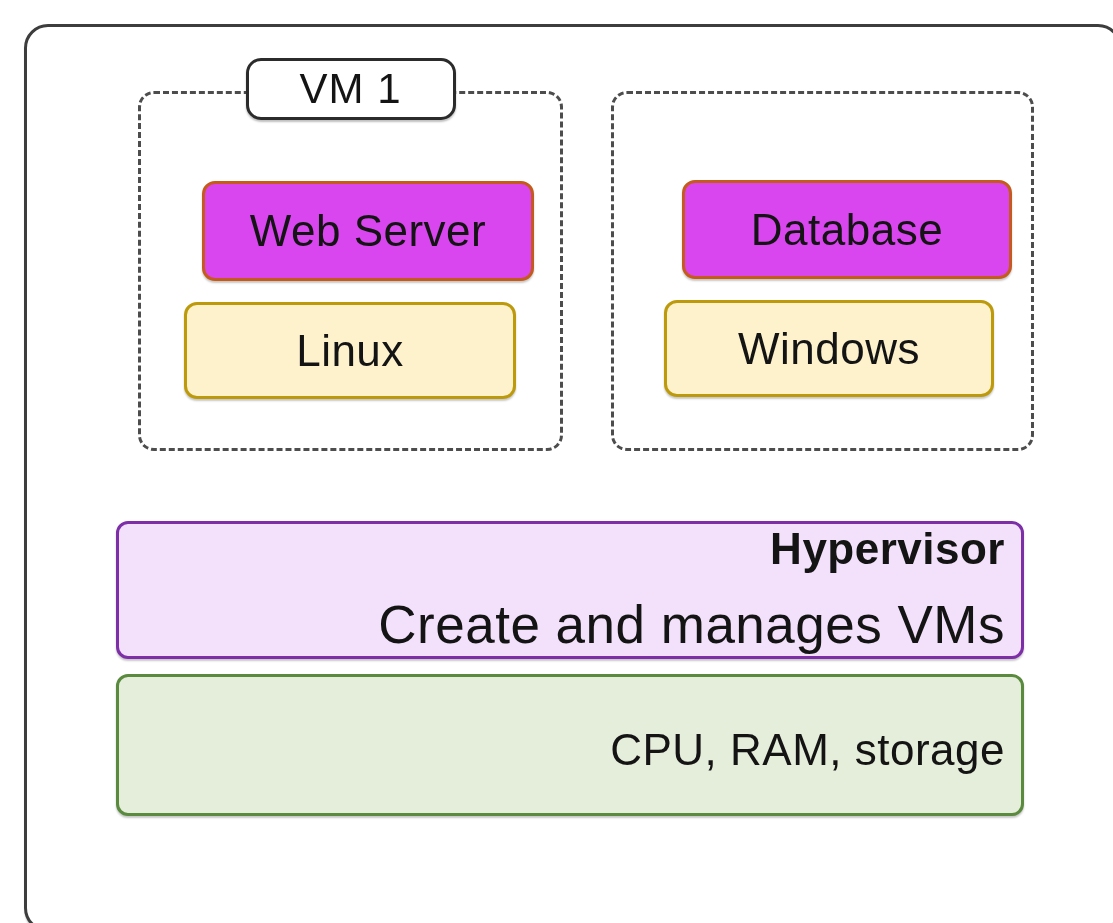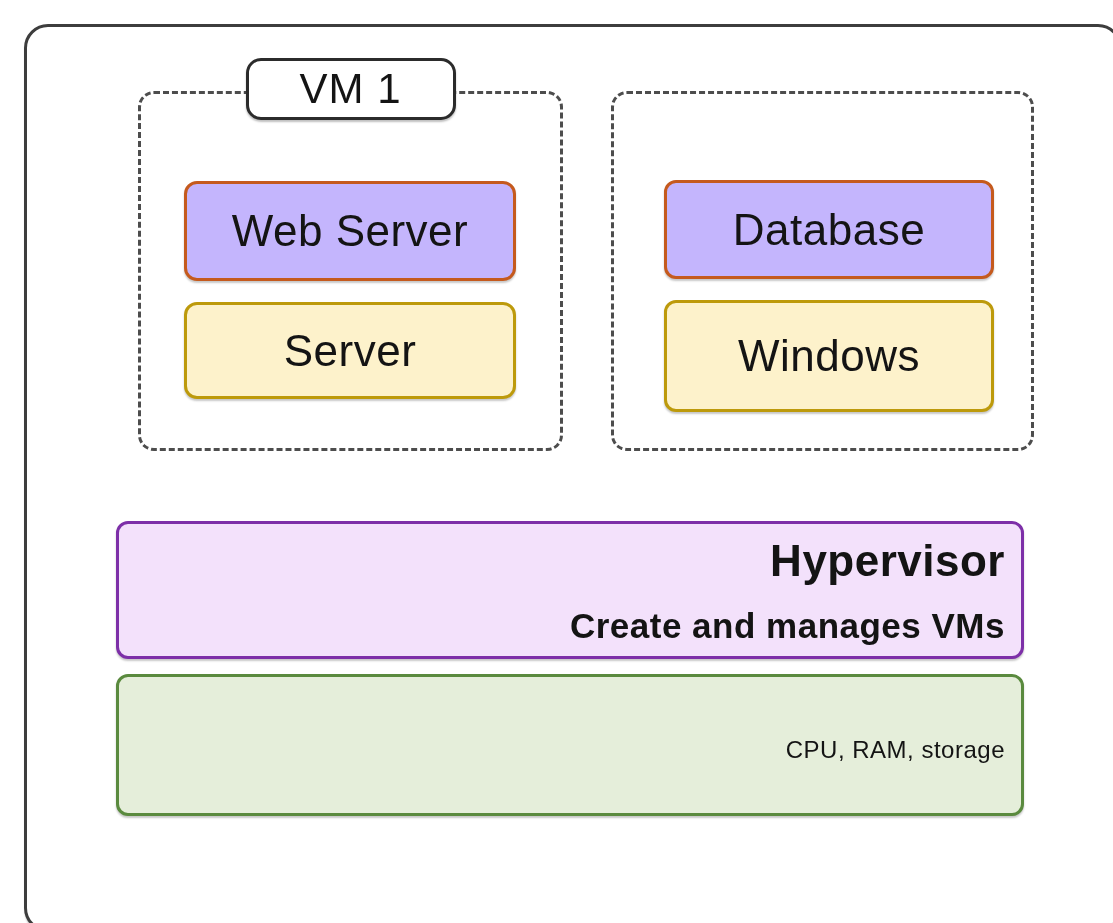--- a/index.html
+++ b/index.html
@@ -74,33 +74,34 @@
     position: absolute;
     display: flex;
     align-items: center;
     justify-content: center;
     font-size: 44px;
     letter-spacing: 0.5px;
     border-radius: 13px;
     box-shadow: 0 2px 2px rgba(0,0,0,0.22);
   }
   .comp.app {
-    background: #c4b5fd;
+    background: #d946ef;
     border: 3px solid #c55a1d;
+    margin-left: 18px;
   }
   .comp.os {
     background: #fdf2cb;
     border: 3px solid #bd9a0b;
   }
   .g1 .comp { left: 46px; width: 332px; }
-  .g2 .comp { left: 53px; width: 330px; border-radius: 12px; }
+  .g2 .comp { left: 53px; width: 330px; }
   .g1 .comp.app { top: 123px; height: 100px; }
   .g1 .comp.os  { top: 244px; height: 97px;  }
   .g2 .comp.app { top: 122px; height: 99px;  }
-  .g2 .comp.os  { top: 242px; height: 112px;  }
+  .g2 .comp.os  { top: 242px; height: 97px;  }
 
   
   .layer {
     position: absolute;
     left: 100px;
     width: 908px;
     border-radius: 12px;
     display: flex;
     flex-direction: column;
     align-items: flex-end;
@@ -120,43 +121,42 @@
     background: #e5eeda;
     border: 3px solid #5a8a3e;
   }
   .layer-title {
     font-size: 44px;
     font-weight: bold;
     letter-spacing: 0.5px;
     line-height: 1.25;
   }
   .layer.hypervisor .layer-subtitle {
-    font-size: 35px;
+    font-size: 53px;
     line-height: 1.25;
     letter-spacing: 0.5px;
-    font-weight: bold;
   }
   .layer.hardware .layer-subtitle {
-    font-size: 24px;
+    font-size: 44px;
     margin-top: 10px;
     letter-spacing: 0.5px;
   }
 </style>
 </head>
 <body>
 
 <div class="canvas">
 
   <div class="outer-frame"></div>
 
   <div class="vm-group g1">
     <div class="vm-boundary"></div>
     <div class="vm-label">VM 1</div>
     <div class="comp app">Web Server</div>
-    <div class="comp os">Server</div>
+    <div class="comp os">Linux</div>
   </div>
 
   <div class="vm-group g2">
     <div class="vm-boundary"></div>
     <div class="comp app">Database</div>
     <div class="comp os">Windows</div>
   </div>
 
   <div class="layer hypervisor">
     <div class="layer-title">Hypervisor</div>

